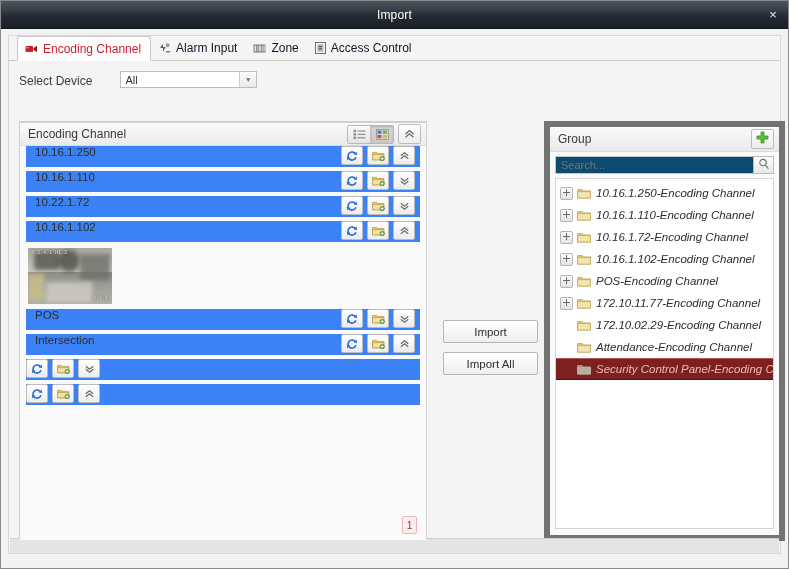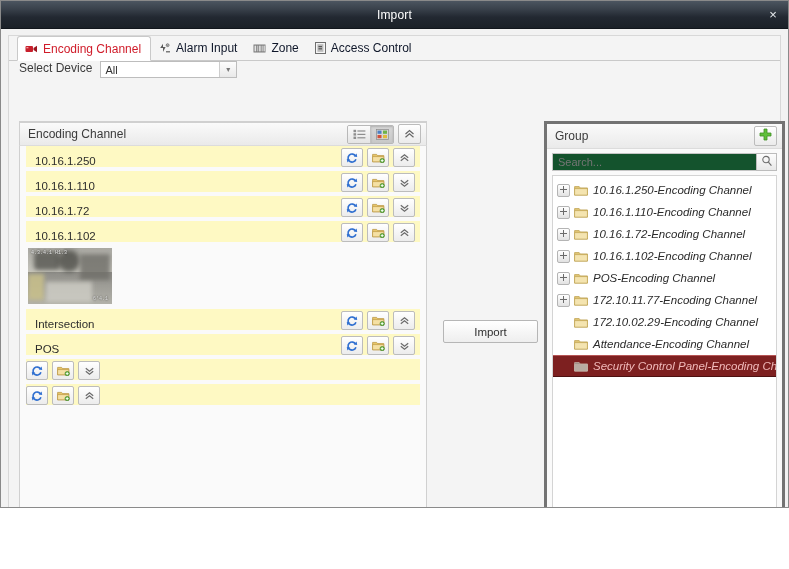--- a/index.html
+++ b/index.html
@@ -9,21 +9,21 @@
   }
   body {
     font-family: "Liberation Sans", sans-serif;
     font-size: 12px;
     color: #333;
     -webkit-font-smoothing: antialiased;
   }
   .window {
     position: relative;
     width: 789px;
-    height: 508px;
+    height: 569px;
     box-sizing: border-box;
     border: 1px solid #8a8a8a;
     background: #f0f0f0;
     overflow: hidden;
   }
 
   
   .titlebar {
     position: relative;
     height: 27px;
@@ -115,23 +115,23 @@
     height: 25px;
   }
   .tab .tlabel { white-space: nowrap; }
 
   .ico { display:inline-block; line-height:0; }
 
   
   .selectrow {
     height: 27px;
     display: flex;
-    align-items: flex-start;
+    align-items: flex-end;
     padding-left: 10px;
-    gap: 8px;
+    gap: 28px;
     background: #f4f4f4;
   }
   .selectrow .lbl { font-size: 12px; color: #3b3b3b; }
   .combo {
     position: relative;
     width: 137px;
     height: 17px;
     background: #ffffff;
     border: 1px solid #bdbdbd;
     box-sizing: border-box;
@@ -227,23 +227,23 @@
     width: 406px;
     bottom: 13px;
     overflow: hidden;
     background: #fafafa;
     z-index: 2;
   }
   .dev-row {
     position: relative;
     height: 21px;
     margin: 0 6px 4px 6px;
-    background: #fef9c3;
-    display: flex;
-    align-items: flex-end;
+    background: #3b82f6;
+    display: flex;
+    align-items: flex-start;
     cursor: pointer;
   }
   .dev-row .dev-name {
     font-size: 11.5px;
     color: #2d2d2d;
     padding-left: 9px;
     flex: 1;
   }
   .row-btns { display: flex; align-items: center; gap: 4px; padding-right: 5px; }
   .rbtn {
@@ -347,21 +347,21 @@
   }
 
   
   .right-pane {
     position: absolute;
     left: 535px;
     top: 32px;
     width: 241px;
     bottom: 12px;
     background: #fafafa;
-    border: 3px solid #737373;
+    border: 6px solid #737373;
     box-sizing: border-box;
   }
   .rp-header {
     position: absolute;
     left: 0; right: 0; top: 0;
     height: 24px;
     background: linear-gradient(to bottom,#fafafa,#eaeaea);
     border-bottom: 1px solid #dcdcdc;
     display: flex;
     align-items: center;
@@ -386,21 +386,21 @@
     left: 5px; right: 5px; top: 29px;
     height: 18px;
     display: flex;
   }
   .search-input {
     flex: 1;
     height: 18px;
     box-sizing: border-box;
     border: 1px solid #c5c5c5;
     border-right: none;
-    background: #14532d;
+    background: #0c4a6e;
     font-size: 11px;
     color: #a0a0a0;
     padding-left: 5px;
     font-family: "Liberation Sans", sans-serif;
     outline: none;
   }
   .search-btn {
     width: 21px; height: 18px;
     box-sizing: border-box;
     border: 1px solid #bcbcbc;
@@ -617,21 +617,21 @@
               <span class="rbtn">
                 <svg width="11" height="10" viewBox="0 0 11 10">
                   <path d="M1.8 2.2 L5.5 5.2 L9.2 2.2" fill="none" stroke="#6b6b6b" stroke-width="1.2"></path>
                   <path d="M1.8 5.2 L5.5 8.2 L9.2 5.2" fill="none" stroke="#6b6b6b" stroke-width="1.2"></path>
                 </svg>
               </span>
             </span>
           </div>
 
           <div class="dev-row">
-            <span class="dev-name">10.16.1.72</span>
+            <span class="dev-name">10.22.1.72</span>
             <span class="row-btns">
               <span class="rbtn">
                 <svg width="12" height="12" viewBox="0 0 12 12">
                   <path d="M9.6 4.2 A4 4 0 1 0 9.9 7.2" fill="none" stroke="#2f6fd0" stroke-width="1.6"></path>
                   <polygon points="10.6,1.6 11.2,5 7.8,4.4" fill="#2f6fd0"></polygon>
                   <polygon points="1.4,10.4 0.8,7 4.2,7.6" fill="#2f6fd0"></polygon>
                 </svg>
               </span>
               <span class="rbtn">
                 <svg width="13" height="11" viewBox="0 0 13 11">
@@ -685,68 +685,68 @@
               <div class="blob2"></div>
               <div class="blob3"></div>
               <div class="blob4"></div>
               <div class="blob5"></div>
               <div class="osd-top">4.3.4.1  H1.3</div>
               <div class="osd-bot">6'4.1</div>
             </div>
           </div>
 
           <div class="dev-row">
-            <span class="dev-name">Intersection</span>
+            <span class="dev-name">POS</span>
             <span class="row-btns">
               <span class="rbtn">
                 <svg width="12" height="12" viewBox="0 0 12 12">
                   <path d="M9.6 4.2 A4 4 0 1 0 9.9 7.2" fill="none" stroke="#2f6fd0" stroke-width="1.6"></path>
                   <polygon points="10.6,1.6 11.2,5 7.8,4.4" fill="#2f6fd0"></polygon>
                   <polygon points="1.4,10.4 0.8,7 4.2,7.6" fill="#2f6fd0"></polygon>
                 </svg>
               </span>
               <span class="rbtn">
                 <svg width="13" height="11" viewBox="0 0 13 11">
                   <path d="M0.6 2.4 h4 l1 1.2 h6.2 v6.2 h-11.2z" fill="#e8c66a" stroke="#b6913a" stroke-width="0.7"></path>
                   <path d="M0.6 4.6 h11.2 v5.2 h-11.2z" fill="#f5e0a4" stroke="#b6913a" stroke-width="0.6"></path>
                   <circle cx="10.2" cy="8.6" r="2.2" fill="#59b03a" stroke="#3c8227" stroke-width="0.6"></circle>
                   <path d="M10.2 7.2 v2.8 M8.8 8.6 h2.8" stroke="#fff" stroke-width="0.9"></path>
                 </svg>
               </span>
               <span class="rbtn">
                 <svg width="11" height="10" viewBox="0 0 11 10">
-                  <path d="M1.8 4.8 L5.5 1.8 L9.2 4.8" fill="none" stroke="#6b6b6b" stroke-width="1.2"></path>
-                  <path d="M1.8 7.8 L5.5 4.8 L9.2 7.8" fill="none" stroke="#6b6b6b" stroke-width="1.2"></path>
+                  <path d="M1.8 2.2 L5.5 5.2 L9.2 2.2" fill="none" stroke="#6b6b6b" stroke-width="1.2"></path>
+                  <path d="M1.8 5.2 L5.5 8.2 L9.2 5.2" fill="none" stroke="#6b6b6b" stroke-width="1.2"></path>
                 </svg>
               </span>
             </span>
           </div>
 
           <div class="dev-row">
-            <span class="dev-name">POS</span>
+            <span class="dev-name">Intersection</span>
             <span class="row-btns">
               <span class="rbtn">
                 <svg width="12" height="12" viewBox="0 0 12 12">
                   <path d="M9.6 4.2 A4 4 0 1 0 9.9 7.2" fill="none" stroke="#2f6fd0" stroke-width="1.6"></path>
                   <polygon points="10.6,1.6 11.2,5 7.8,4.4" fill="#2f6fd0"></polygon>
                   <polygon points="1.4,10.4 0.8,7 4.2,7.6" fill="#2f6fd0"></polygon>
                 </svg>
               </span>
               <span class="rbtn">
                 <svg width="13" height="11" viewBox="0 0 13 11">
                   <path d="M0.6 2.4 h4 l1 1.2 h6.2 v6.2 h-11.2z" fill="#e8c66a" stroke="#b6913a" stroke-width="0.7"></path>
                   <path d="M0.6 4.6 h11.2 v5.2 h-11.2z" fill="#f5e0a4" stroke="#b6913a" stroke-width="0.6"></path>
                   <circle cx="10.2" cy="8.6" r="2.2" fill="#59b03a" stroke="#3c8227" stroke-width="0.6"></circle>
                   <path d="M10.2 7.2 v2.8 M8.8 8.6 h2.8" stroke="#fff" stroke-width="0.9"></path>
                 </svg>
               </span>
               <span class="rbtn">
                 <svg width="11" height="10" viewBox="0 0 11 10">
-                  <path d="M1.8 2.2 L5.5 5.2 L9.2 2.2" fill="none" stroke="#6b6b6b" stroke-width="1.2"></path>
-                  <path d="M1.8 5.2 L5.5 8.2 L9.2 5.2" fill="none" stroke="#6b6b6b" stroke-width="1.2"></path>
+                  <path d="M1.8 4.8 L5.5 1.8 L9.2 4.8" fill="none" stroke="#6b6b6b" stroke-width="1.2"></path>
+                  <path d="M1.8 7.8 L5.5 4.8 L9.2 7.8" fill="none" stroke="#6b6b6b" stroke-width="1.2"></path>
                 </svg>
               </span>
             </span>
           </div>
 
           <div class="dev-row">
             <span class="row-btns">
               <span class="rbtn">
                 <svg width="12" height="12" viewBox="0 0 12 12">
                   <path d="M9.6 4.2 A4 4 0 1 0 9.9 7.2" fill="none" stroke="#2f6fd0" stroke-width="1.6"></path>
@@ -795,20 +795,21 @@
                 </svg>
               </span>
             </span>
           </div>
 
           <div class="page-badge">1</div>
         </div>
 
         <div class="mid-btns">
           <div class="mbtn">Import</div>
+          <div class="mbtn">Import All</div>
         </div>
 
         <div class="right-pane">
           <div class="rp-header">
             <span class="rp-title">Group</span>
             <span class="addbtn">
               <span>
                 <svg width="13" height="13" viewBox="0 0 13 13">
                   <path d="M5 1 h3 v4 h4 v3 h-4 v4 h-3 v-4 h-4 v-3 h4z" fill="#5fbf3a" stroke="#3f8f24" stroke-width="0.8" stroke-linejoin="round"></path>
                 </svg>

